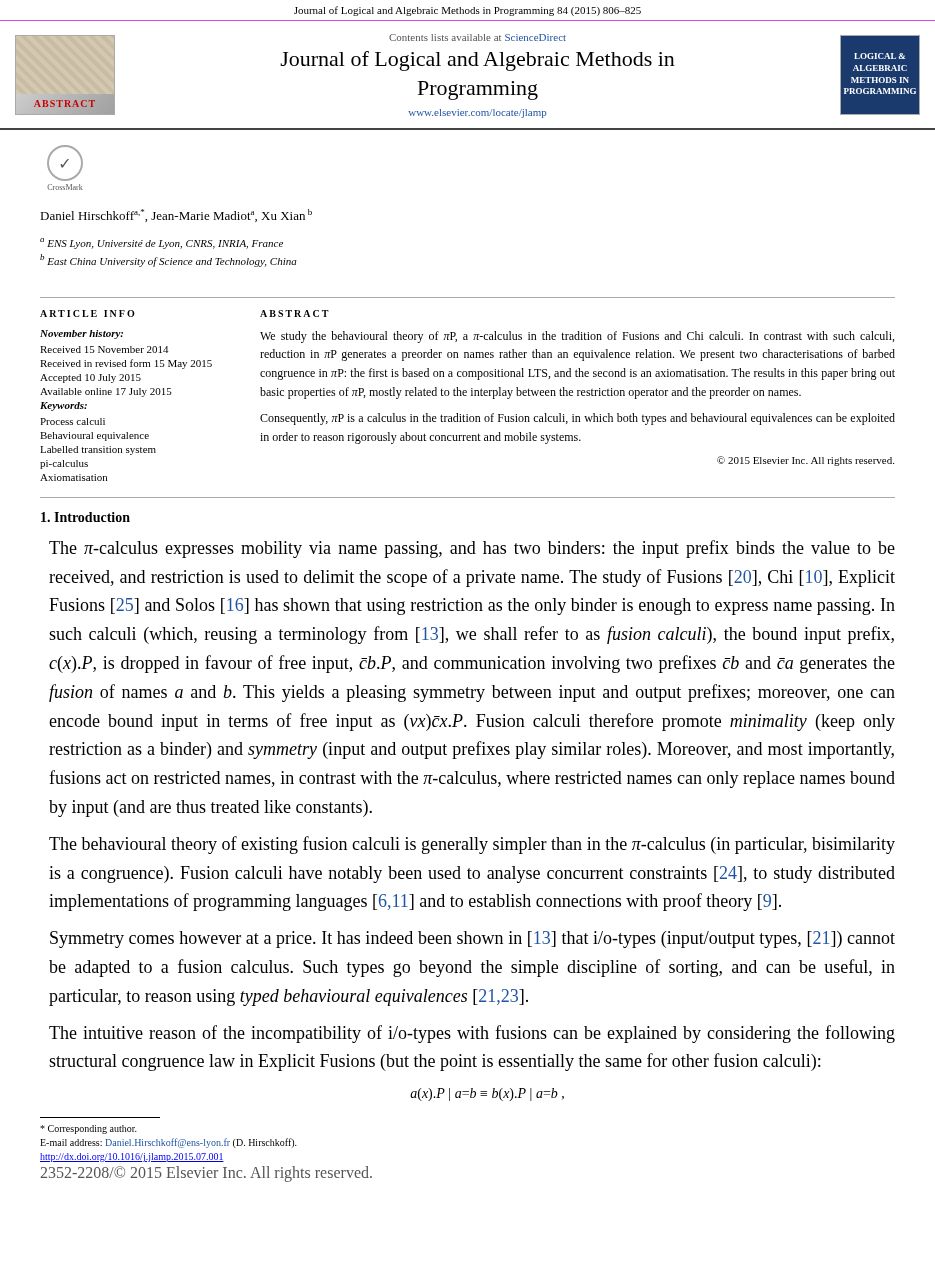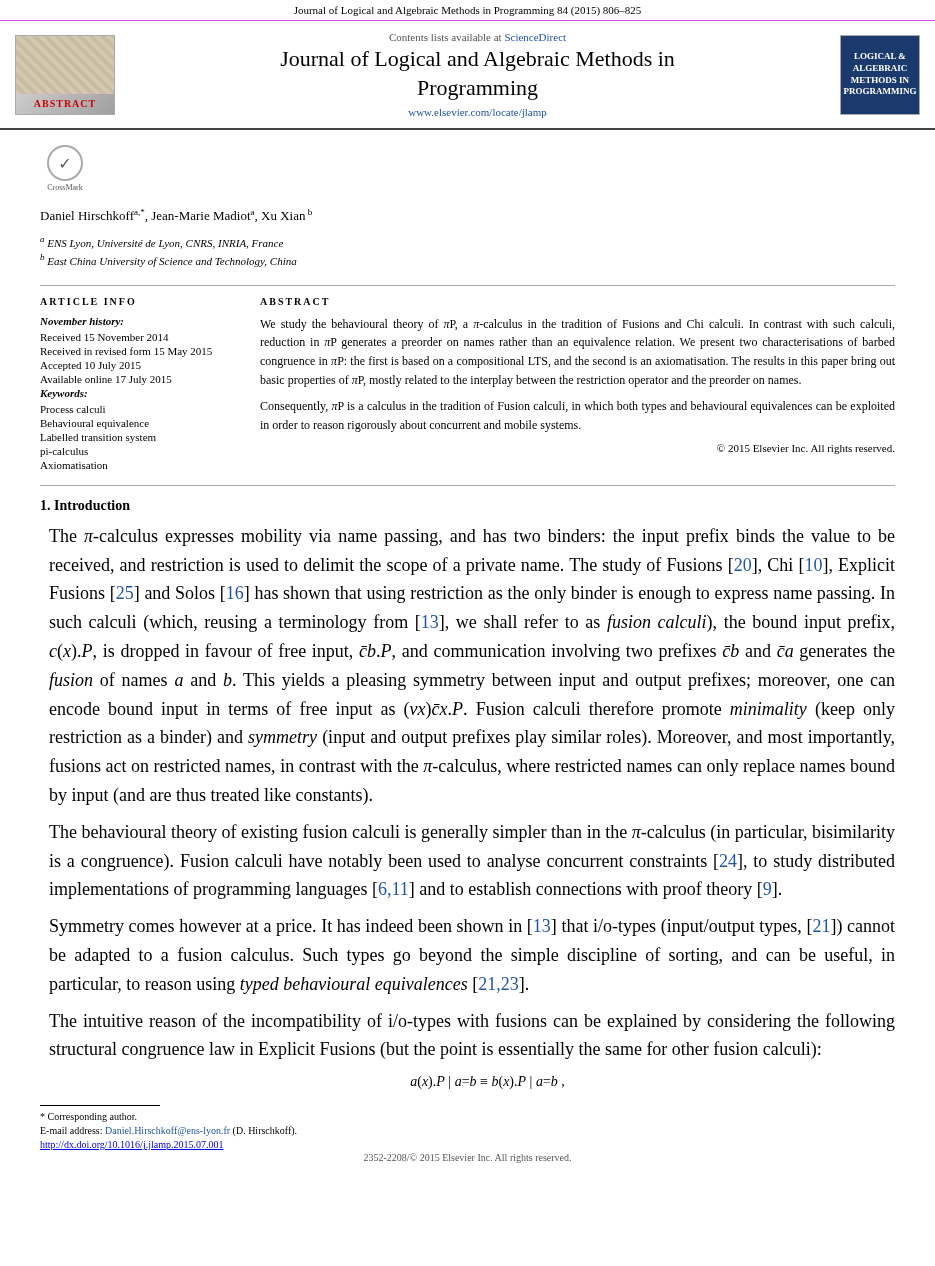--- a/index.html
+++ b/index.html
@@ -154,21 +154,21 @@
       font-size: 13px;
       margin-bottom: 8px;
     }
     .author-sup {
       font-size: 9px;
       vertical-align: super;
     }
     .affiliations {
       font-size: 11px;
       font-style: italic;
-      margin-bottom: 16px;
+      margin-bottom: 28px;
       line-height: 1.5;
     }
 
     
     .divider {
       border: none;
       border-top: 1px solid #aaa;
       margin: 10px 0;
     }
 
@@ -272,23 +272,22 @@
     .footnote a {
       color: #2055a4;
       text-decoration: none;
     }
     .doi-line {
       font-size: 10px;
       color: #2055a4;
       margin-bottom: 2px;
     }
     .issn-line {
-      font-size: 10px;
+      font-size: 16px;
       color: #555;
-      text-align: center;
     }
   </style>
 </head>
 <body>
 
 <div class="top-banner">
   <span>Journal of Logical and Algebraic Methods in Programming 84 (2015) 806–825</span>
 </div>
 
 <div class="journal-header">

